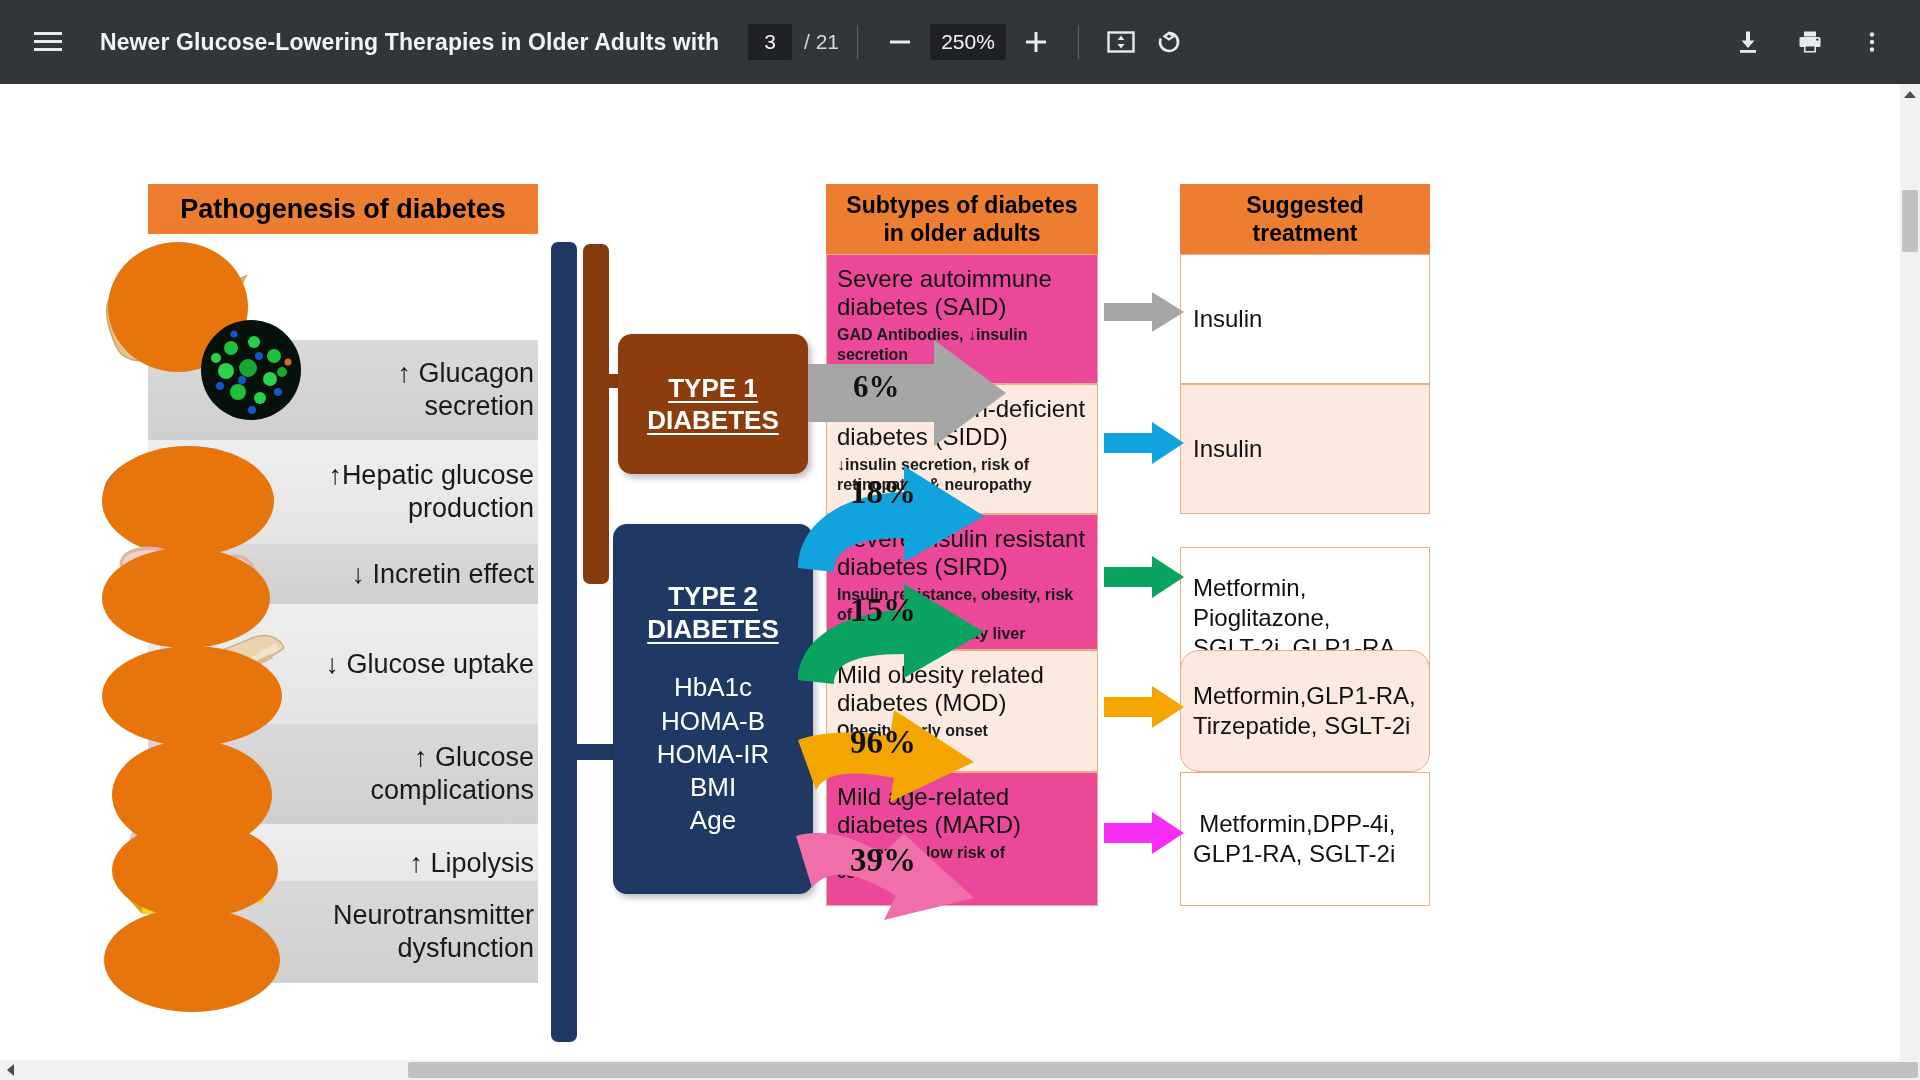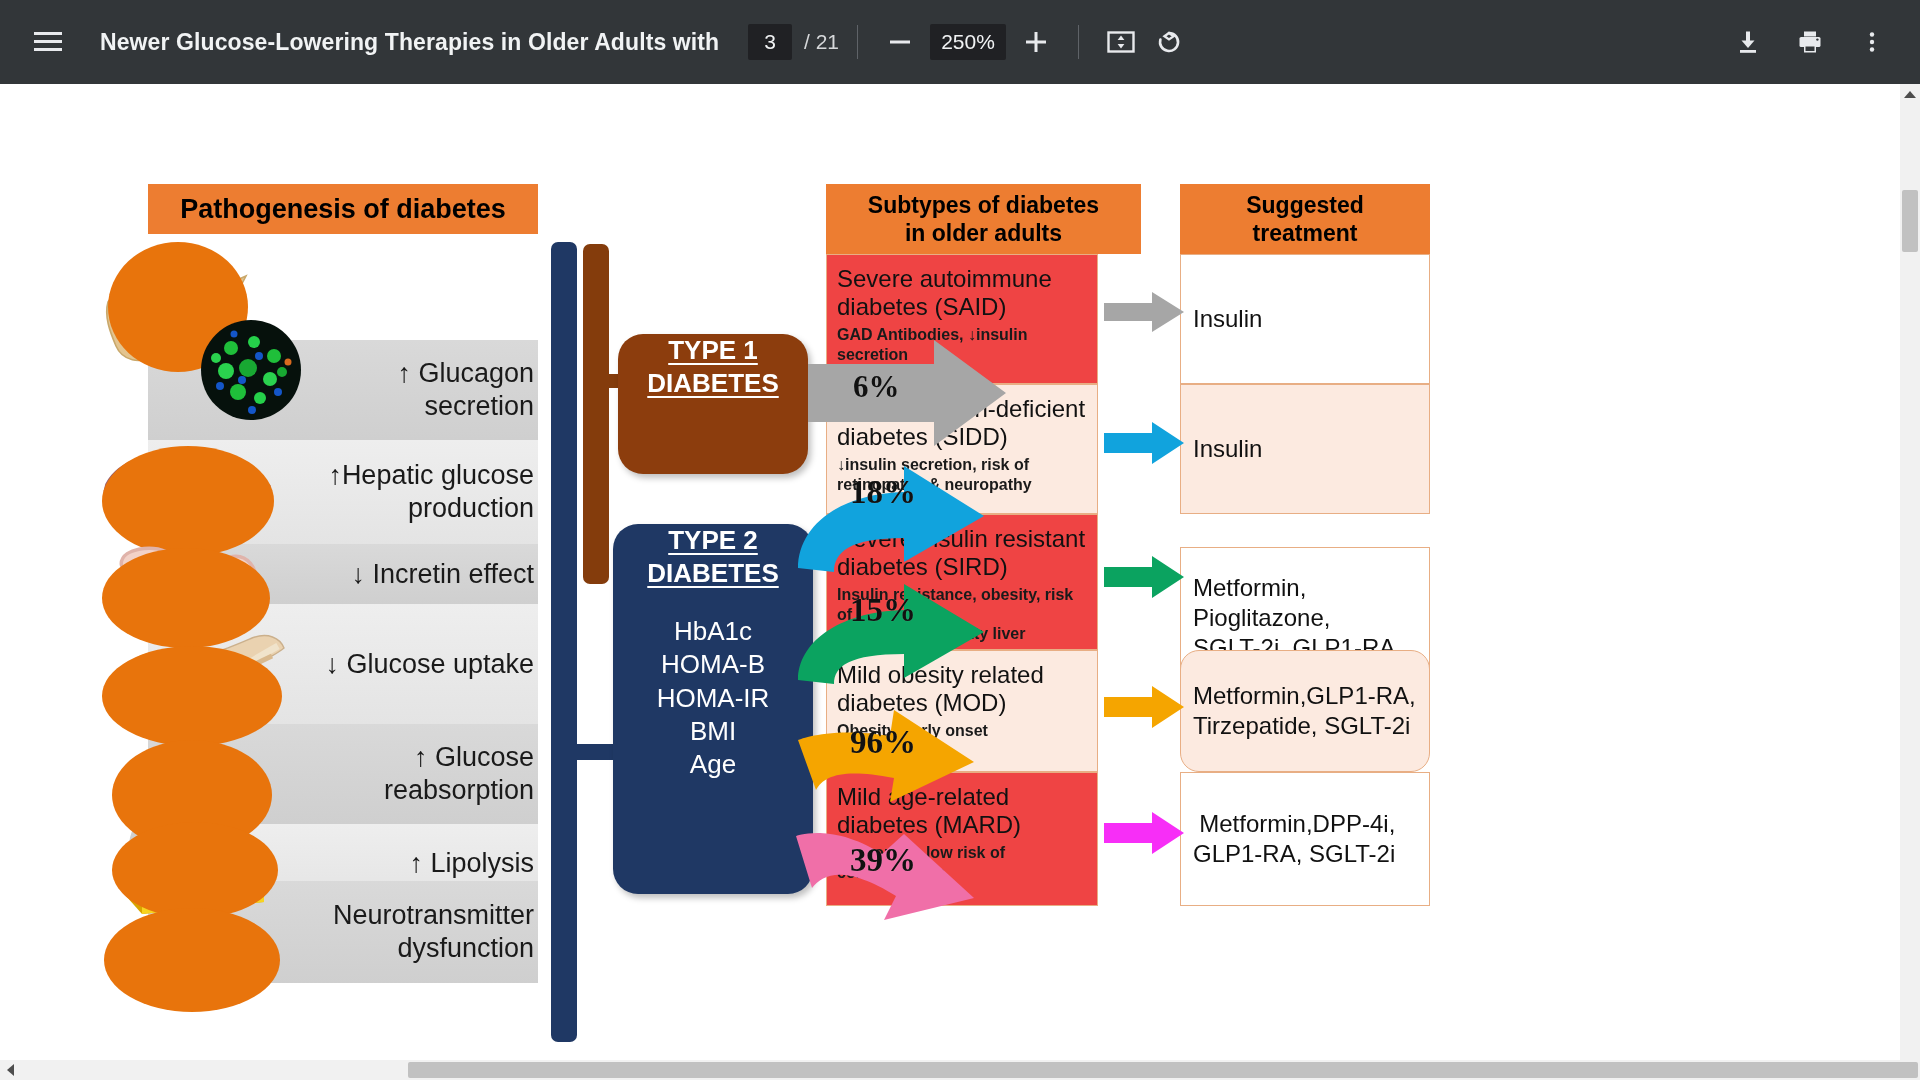--- a/index.html
+++ b/index.html
@@ -162,25 +162,25 @@
   #brace-brown-stub {
     position: absolute;
     left: 475px; top: 190px;
     width: 60px; height: 14px;
     background: #843C0C;
   }
 
   
   .type-box {
     position: absolute;
-    border-radius: 25px;
+    border-radius: 14px;
     color: #fff;
     text-align: center;
     display: flex; flex-direction: column;
-    align-items: center; 
+    align-items: center; justify-content: center;
     box-shadow: 3px 4px 6px rgba(0,0,0,0.25);
   }
   #type1-box {
     left: 510px; top: 150px;
     width: 190px; height: 140px;
     background: #8C3D0D;
   }
   #type2-box {
     left: 505px; top: 340px;
     width: 200px; height: 370px;
@@ -207,30 +207,30 @@
   .pct-label {
     position: absolute;
     font-weight: 700;
     color: #111;
     font-family: "Liberation Serif", serif;
     z-index: 6;
     text-shadow: 0 0 1px rgba(255,255,255,.3);
   }
   #subtypes-header {
     position: absolute; left: 718px; top: 0px;
-    width: 315px; height: 70px;
+    width: 272px; height: 70px;
     font-size: 23px;
   }
   .subtype-cell {
     position: absolute;
     left: 718px;
     width: 272px;
     border: 1px solid #E8AE84;
     padding: 10px 8px 6px 10px;
-    background: #ef4444;
+    background: #ec4899;
   }
   .subtype-cell.alt { background: #FCEAE0; }
   .subtype-title {
     font-size: 24px;
     color: #111;
     line-height: 1.17;
     margin-bottom: 4px;
   }
   .subtype-sub {
     font-size: 16px;
@@ -406,21 +406,21 @@
 production</span>
       </div>
       <div class="patho-row shade-b" style="top:360px;height:60px;">
         <span class="patho-label">↓ Incretin effect</span>
       </div>
       <div class="patho-row shade-a" style="top:420px;height:120px;">
         <span class="patho-label">↓ Glucose uptake</span>
       </div>
       <div class="patho-row shade-b" style="top:540px;height:100px;">
         <span class="patho-label" style="white-space: pre-line;">↑ Glucose
-reabsorption</span>
+complications</span>
       </div>
       <div class="patho-row shade-a" style="top:640px;height:78px;">
         <span class="patho-label">↑ Lipolysis</span>
       </div>
       <div class="patho-row shade-b" style="top:697px;height:102px;">
         <span class="patho-label" style="white-space: pre-line;">Neurotransmitter
 dysfunction</span>
       </div>
 
       <div class="organ" style="left:-8px;top:58px;width:160px;height:150px;">

